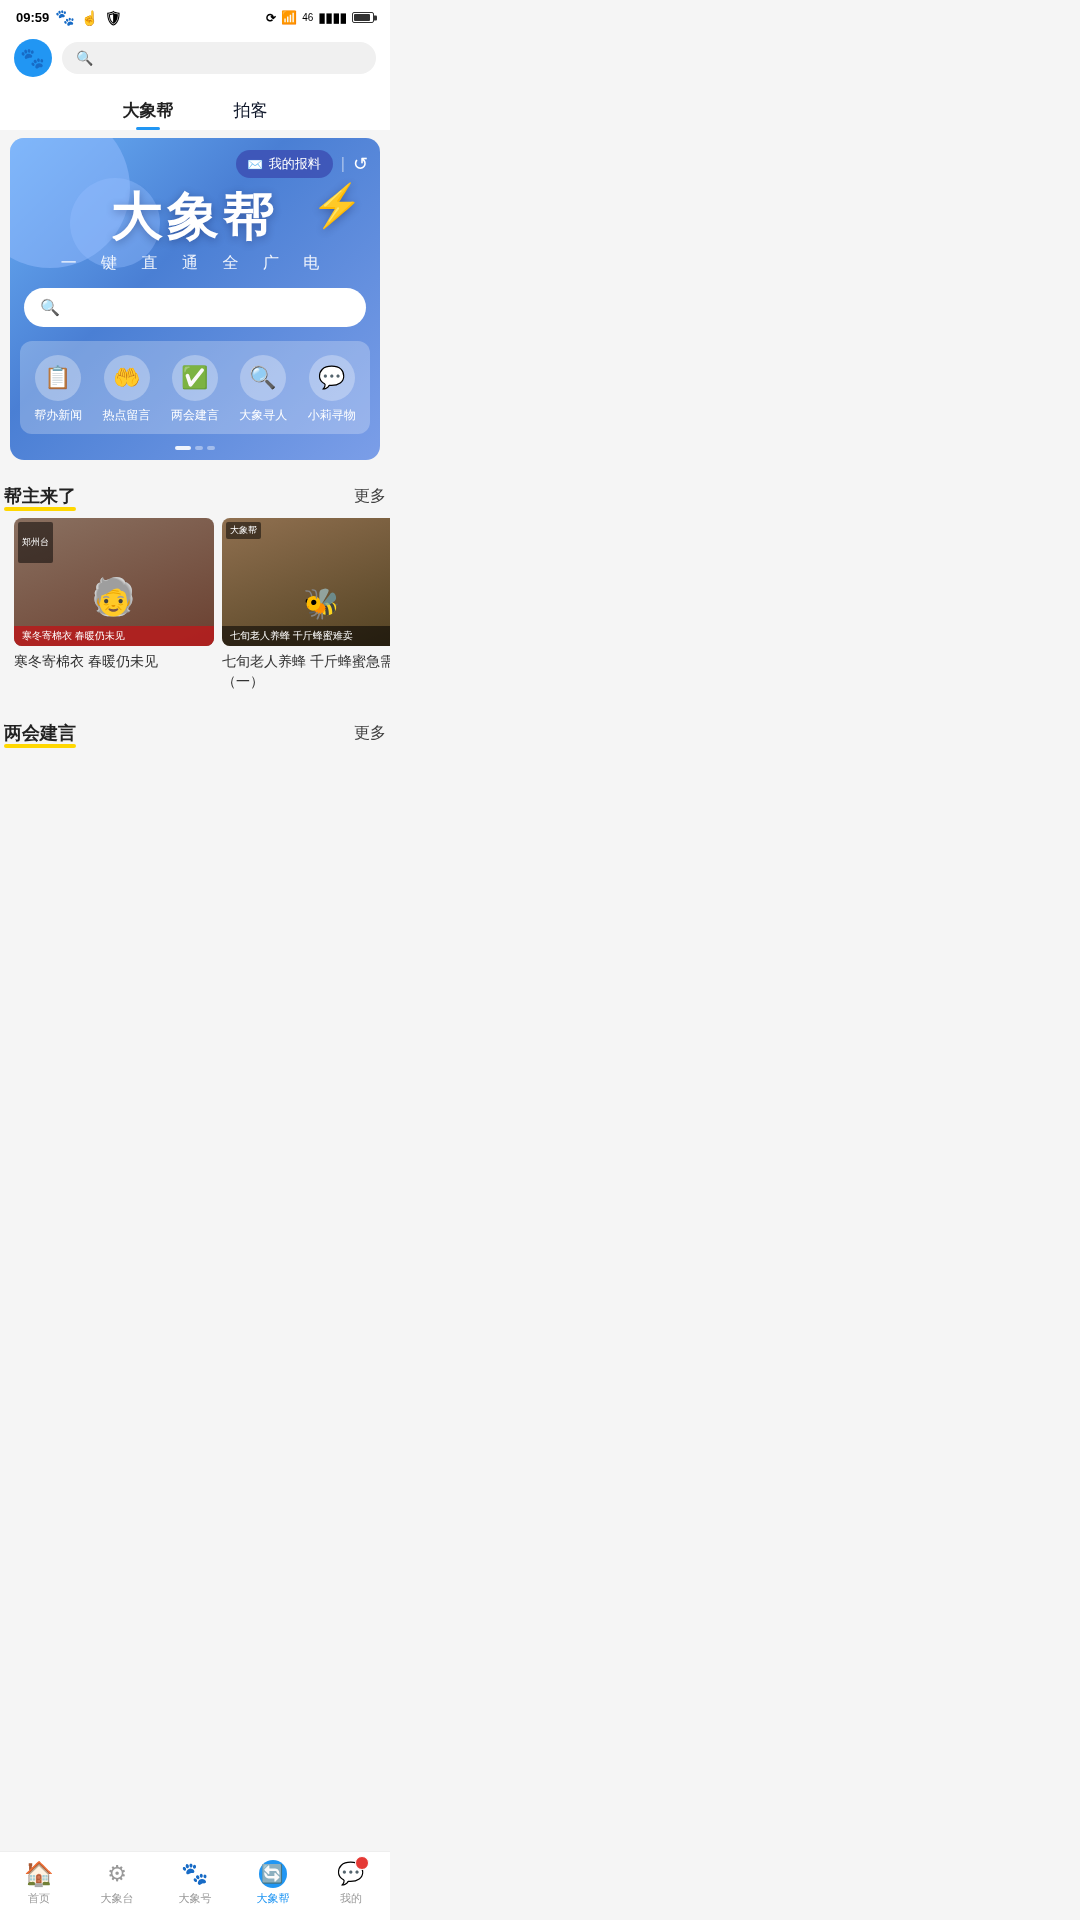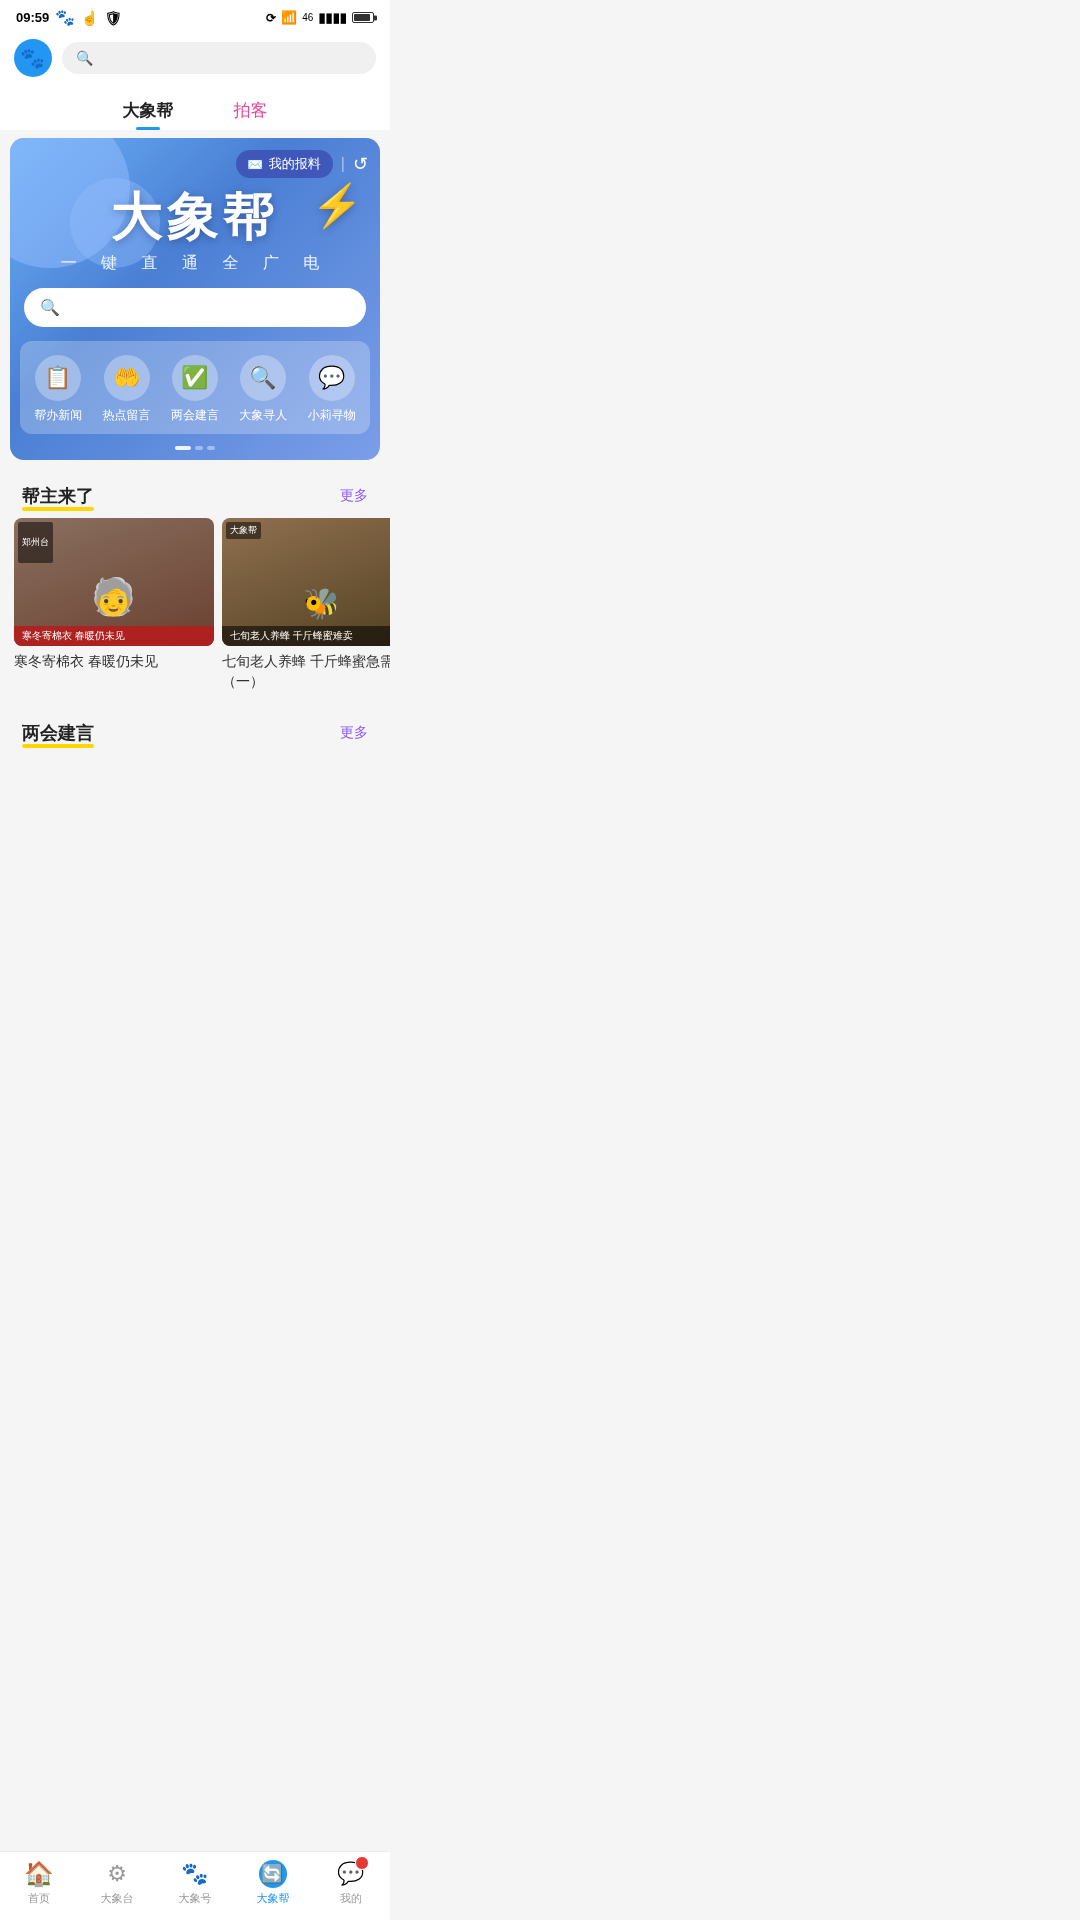--- a/index.html
+++ b/index.html
@@ -87,21 +87,21 @@
     .tabs {
       background: #fff;
       display: flex;
       justify-content: center;
       gap: 40px;
       padding: 6px 0 0;
     }
     .tab-item {
       padding: 6px 10px 8px;
       font-size: 17px;
-      color: #ec4899;
+      color: #0f172a;
       position: relative;
       cursor: pointer;
     }
     .tab-item.active {
       color: #222;
       font-weight: bold;
     }
     .tab-item.active::after {
       content: '';
       position: absolute;
@@ -259,43 +259,43 @@
     .dot.inactive {
       width: 8px;
       background: rgba(255,255,255,0.4);
     }
 
     
     .section-header {
       display: flex;
       justify-content: space-between;
       align-items: center;
-      padding: 16px 22px 10px;
+      padding: 16px 4px 10px;
       background: #f5f5f5;
     }
     .section-title {
       font-size: 18px;
       font-weight: bold;
       color: #222;
       position: relative;
     }
     .section-title-underline::after {
       content: '';
       position: absolute;
       bottom: -3px;
       left: 0;
       width: 100%;
       height: 4px;
       background: #FFD700;
       border-radius: 2px;
       z-index: 0;
     }
     .section-more {
-      color: #8b5cf6;
-      font-size: 14px;
+      color: #404040;
+      font-size: 16px;
       cursor: pointer;
     }
 
     
     .cards-scroll {
       display: flex;
       gap: 8px;
       padding: 0 14px 14px;
       overflow-x: auto;
     }

